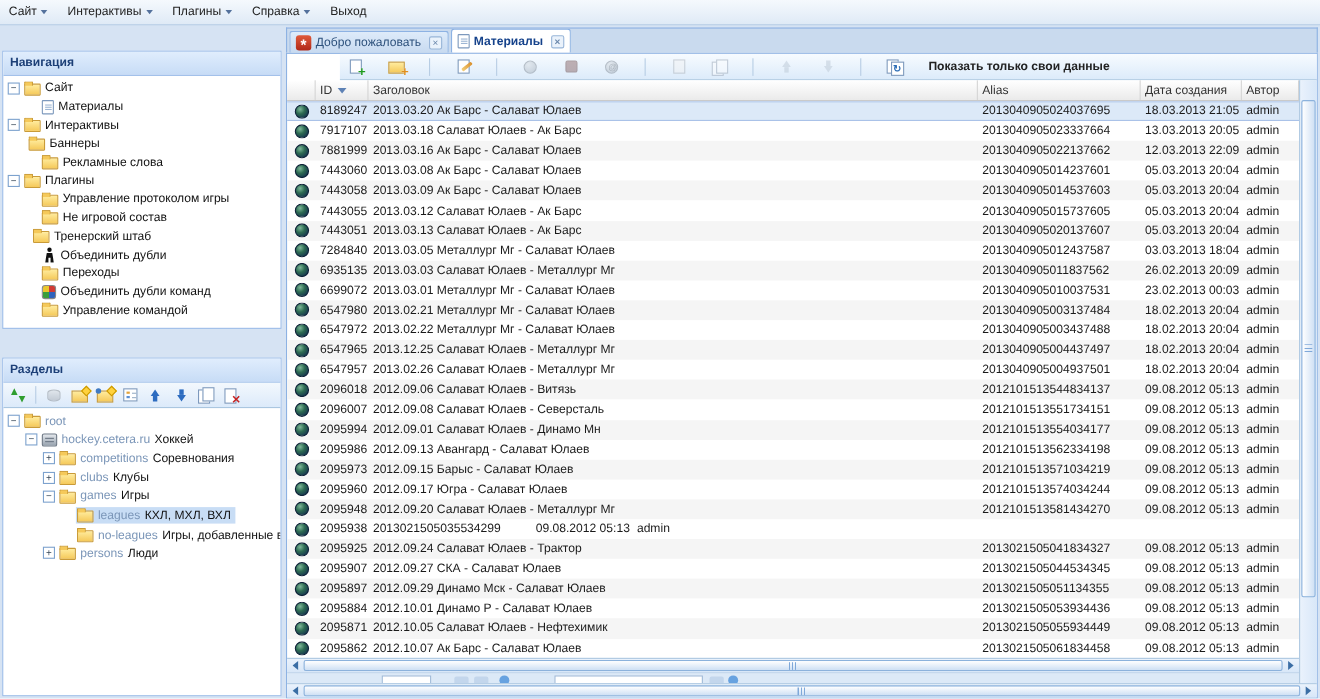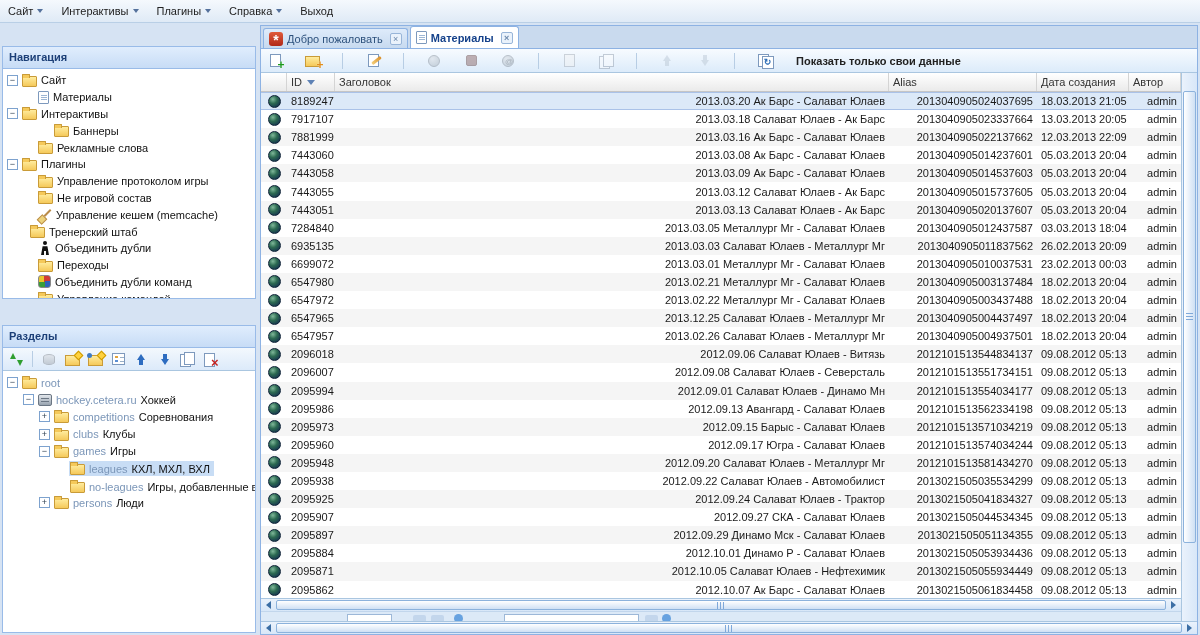--- a/index.html
+++ b/index.html
@@ -38,33 +38,33 @@
   .main { flex:1; min-width:0; padding:2px 2px 0 2px; display:flex; flex-direction:column; }
   .tabbar { height:23px; flex:none; background:#c9daee; border:1px solid #8db2e3; border-bottom:none;
     display:flex; align-items:flex-end; padding-left:2px; gap:2px; }
   .tab { height:20px; display:flex; align-items:center; gap:4px; padding:0 5px; border:1px solid #8db2e3; border-bottom:none;
     border-radius:3px 3px 0 0; background:linear-gradient(#deebfa,#c7daf0); color:#2d517c; }
   .tab.active { height:22px; background:#fff; font-weight:bold; color:#15428b; }
   .tab-close { width:12px; height:12px; flex:none; border:1px solid #98b5d8; border-radius:2px; background:#eaf2fb;
     color:#6a87ab; font-size:9px; line-height:10px; text-align:center; margin-left:3px; }
   .main-box { flex:1; min-height:0; border:1px solid #8db2e3; background:#fff; display:flex; flex-direction:column; }
   .main-toolbar { height:24px; flex:none; background:linear-gradient(#f7fbff,#dcebfa); border-bottom:1px solid #aac6e0;
-    display:flex; align-items:center; padding:0 4px; gap:17px; }
+    display:flex; align-items:center; padding:0 4px; gap:17px;margin-left:48px; }
   .tb-btn { width:20px; height:20px; display:flex; align-items:center; justify-content:center; border-radius:3px; }
   .tb-btn.disabled { opacity:.45; filter:grayscale(55%); }
   .tb-sep { width:1px; height:16px; background:#b7cde4; margin:0 3px; }
   .tb-text { display:flex; align-items:center; font-weight:bold; color:#222; padding:0 4px; }
   
   .center-row { flex:1; min-height:0; display:flex; }
   .grid-col { flex:1; min-width:0; display:flex; flex-direction:column; }
   .grid-header { height:19px; flex:none; display:flex; background:linear-gradient(#ffffff,#eaeaea); border-bottom:1px solid #c5c5c5; }
   .gh-cell { border-right:1px solid #d4d4d4; padding:2px 4px; color:#333; display:flex; align-items:center; gap:5px; overflow:hidden; }
   .sort-down { width:0; height:0; border-left:4px solid transparent; border-right:4px solid transparent; border-top:5px solid #5e82b5; }
   .grid-body { flex:1; overflow:hidden; }
-  .g-row { height:18.1px; display:flex; align-items:center;text-align:right; }
+  .g-row { height:18.1px; display:flex; align-items:center; }
   .g-row:nth-child(odd) { background:#f5f5f5; }
   .g-row.selected { background:#dce9f8; border-top:1px solid #aac2e8; border-bottom:1px solid #aac2e8; }
   .gc { padding:0 4px; white-space:nowrap; overflow:hidden; }
   .c0 { width:26px; flex:none; display:flex; justify-content:center; }
   .c-id { width:48px; flex:none; }
   .c-title { width:554px; flex:none; }
   .c-alias { width:148px; flex:none; }
   .c-created { width:92px; flex:none; }
   .c-author { flex:1; }
   
@@ -189,21 +189,21 @@
               <span class="tree-label">Материалы</span>
             </span>
           </div>
           <div class="tree-row" style="padding-left: 4px;">
             <span class="exp">−</span>
             <span class="tree-grp">
               <span class="ic i-folder"></span>
               <span class="tree-label">Интерактивы</span>
             </span>
           </div>
-          <div class="tree-row" style="padding-left: 36px;">
+          <div class="tree-row" style="padding-left: 8px;">
             <span class="exp-sp"></span>
             <span class="tree-grp">
               <span class="ic i-folder"></span>
               <span class="tree-label">Баннеры</span>
             </span>
           </div>
           <div class="tree-row" style="padding-left: 20px;">
             <span class="exp-sp"></span>
             <span class="tree-grp">
               <span class="ic i-folder"></span>
@@ -222,27 +222,20 @@
             <span class="tree-grp">
               <span class="ic i-folder"></span>
               <span class="tree-label">Управление протоколом игры</span>
             </span>
           </div>
           <div class="tree-row" style="padding-left: 20px;">
             <span class="exp-sp"></span>
             <span class="tree-grp">
               <span class="ic i-folder"></span>
               <span class="tree-label">Не игровой состав</span>
-            </span>
-          </div>
-          <div class="tree-row" style="padding-left: 20px;">
-            <span class="exp-sp"></span>
-            <span class="tree-grp">
-              <span class="ic i-broom"></span>
-              <span class="tree-label">Управление кешем (memcache)</span>
             </span>
           </div>
           <div class="tree-row" style="padding-left: 12px;">
             <span class="exp-sp"></span>
             <span class="tree-grp">
               <span class="ic i-folder"></span>
               <span class="tree-label">Тренерский штаб</span>
             </span>
           </div>
           <div class="tree-row" style="padding-left: 20px;">
@@ -662,21 +655,20 @@
                 <span class="gc c-title">2012.09.20 Салават Юлаев - Металлург Мг</span>
                 <span class="gc c-alias">2012101513581434270</span>
                 <span class="gc c-created">09.08.2012 05:13</span>
                 <span class="gc c-author">admin</span>
               </div>
               <div class="g-row">
                 <span class="gc c0">
                   <span class="ic i-globe"></span>
                 </span>
                 <span class="gc c-id">2095938</span>
-                <span class="gc c-title">2012.09.22 Салават Юлаев - Автомобилист</span>
                 <span class="gc c-alias">2013021505035534299</span>
                 <span class="gc c-created">09.08.2012 05:13</span>
                 <span class="gc c-author">admin</span>
               </div>
               <div class="g-row">
                 <span class="gc c0">
                   <span class="ic i-globe"></span>
                 </span>
                 <span class="gc c-id">2095925</span>
                 <span class="gc c-title">2012.09.24 Салават Юлаев - Трактор</span>

